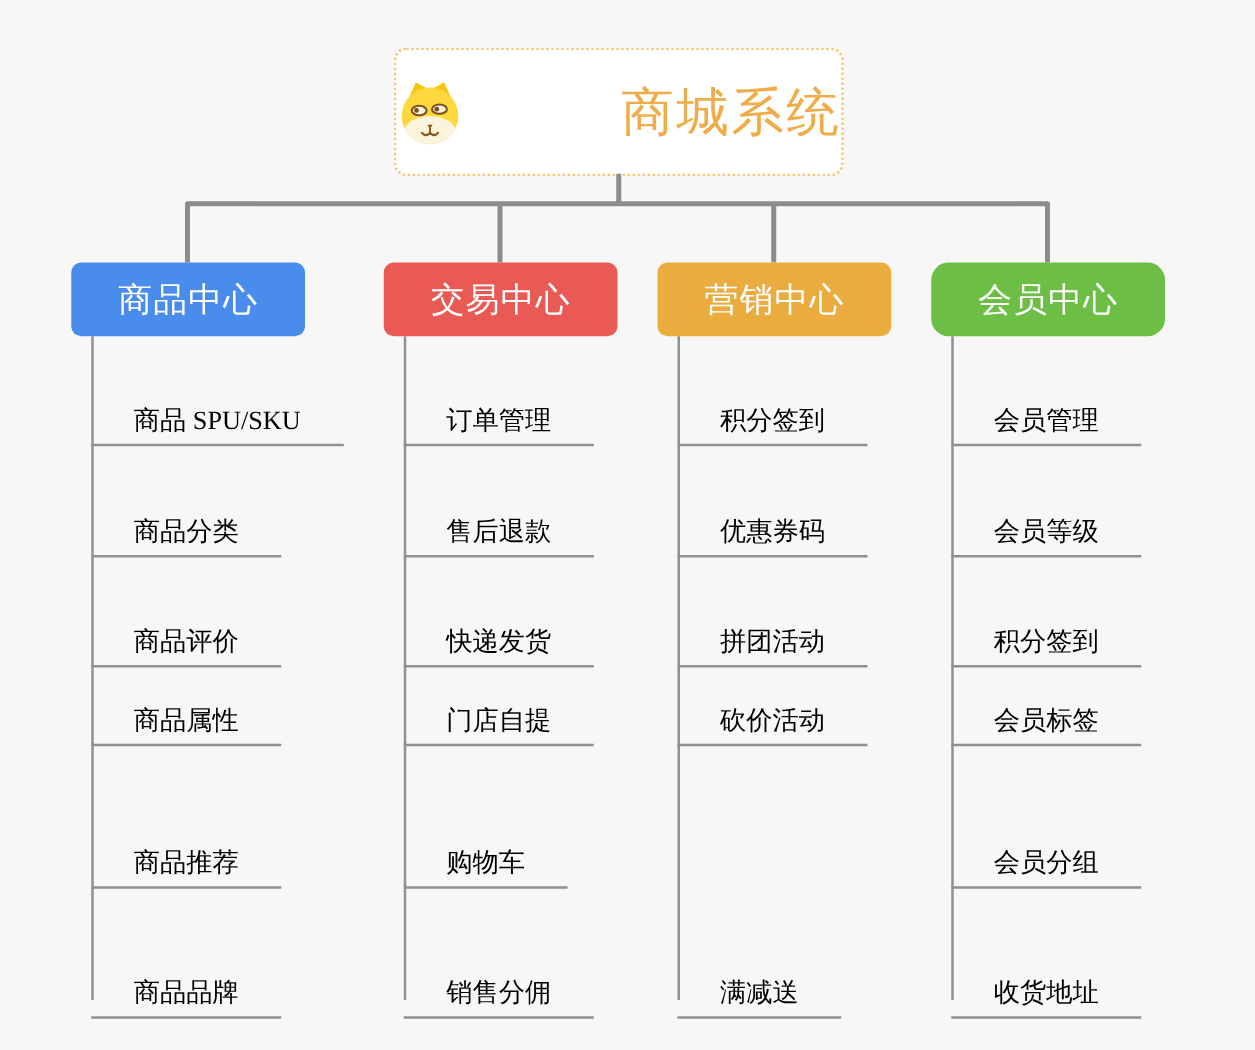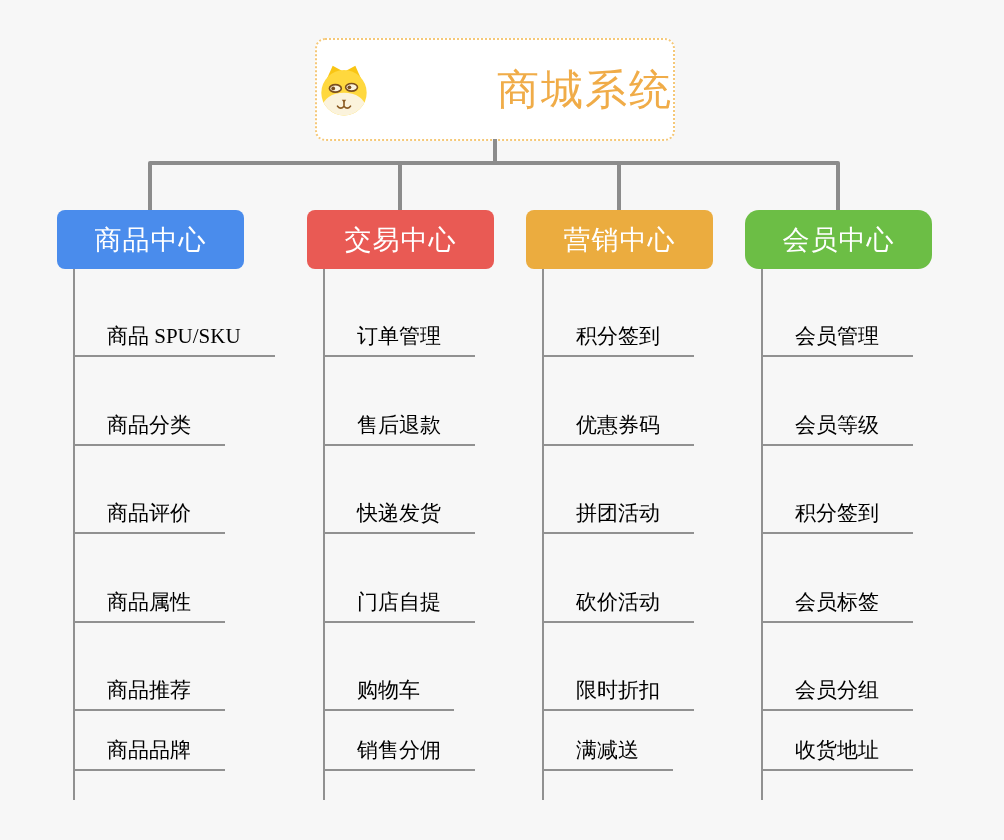--- a/index.html
+++ b/index.html
@@ -31,21 +31,21 @@
     display:flex;align-items:center;justify-content:center;
     color:#FFFFFF;font-size:27px;letter-spacing:1px;cursor:default;
   }
   .trunk{position:absolute;left:16px;top:269px;width:2px;height:531px;background:#919191}
   .leaf{
     position:absolute;left:16px;
     padding:8px 34px 6px;border-bottom:2px solid #919191;
     font-size:21px;line-height:25px;color:#000000;white-space:nowrap;font-family:Liberation Serif, serif;
   }
   .leaf-0{top:316px}.leaf-1{top:405px}.leaf-2{top:493px}
-  .leaf-3{top:582px}.leaf-4{top:670px}.leaf-5{top:730px}
+  .leaf-3{top:556px}.leaf-4{top:670px}.leaf-5{top:774px}
 </style>
 </head>
 <body>
 
 <div class="canvas" style="background: rgb(247, 247, 247);">
 
   <div class="root-node">
     <svg class="root-icon" viewBox="0 0 100 100" aria-hidden="true">
       <path d="M18,30 L29,5 L47,15 Z" fill="#F9C513"></path>
       <path d="M82,30 L71,5 L53,15 Z" fill="#F9C513"></path>
@@ -93,21 +93,20 @@
     <div class="leaf leaf-5">销售分佣</div>
   </div>
 
   <div class="column col-2">
     <div class="branch-box" style="background: rgb(235, 172, 63);">营销中心</div>
     <div class="trunk"></div>
     <div class="leaf leaf-0">积分签到</div>
     <div class="leaf leaf-1">优惠券码</div>
     <div class="leaf leaf-2">拼团活动</div>
     <div class="leaf leaf-3">砍价活动</div>
-    <div class="leaf leaf-4">限时折扣</div>
     <div class="leaf leaf-5">满减送</div>
   </div>
 
   <div class="column col-3">
     <div class="branch-box" style="background: rgb(108, 190, 69); border-radius: 14px;">会员中心</div>
     <div class="trunk"></div>
     <div class="leaf leaf-0">会员管理</div>
     <div class="leaf leaf-1">会员等级</div>
     <div class="leaf leaf-2">积分签到</div>
     <div class="leaf leaf-3">会员标签</div>

